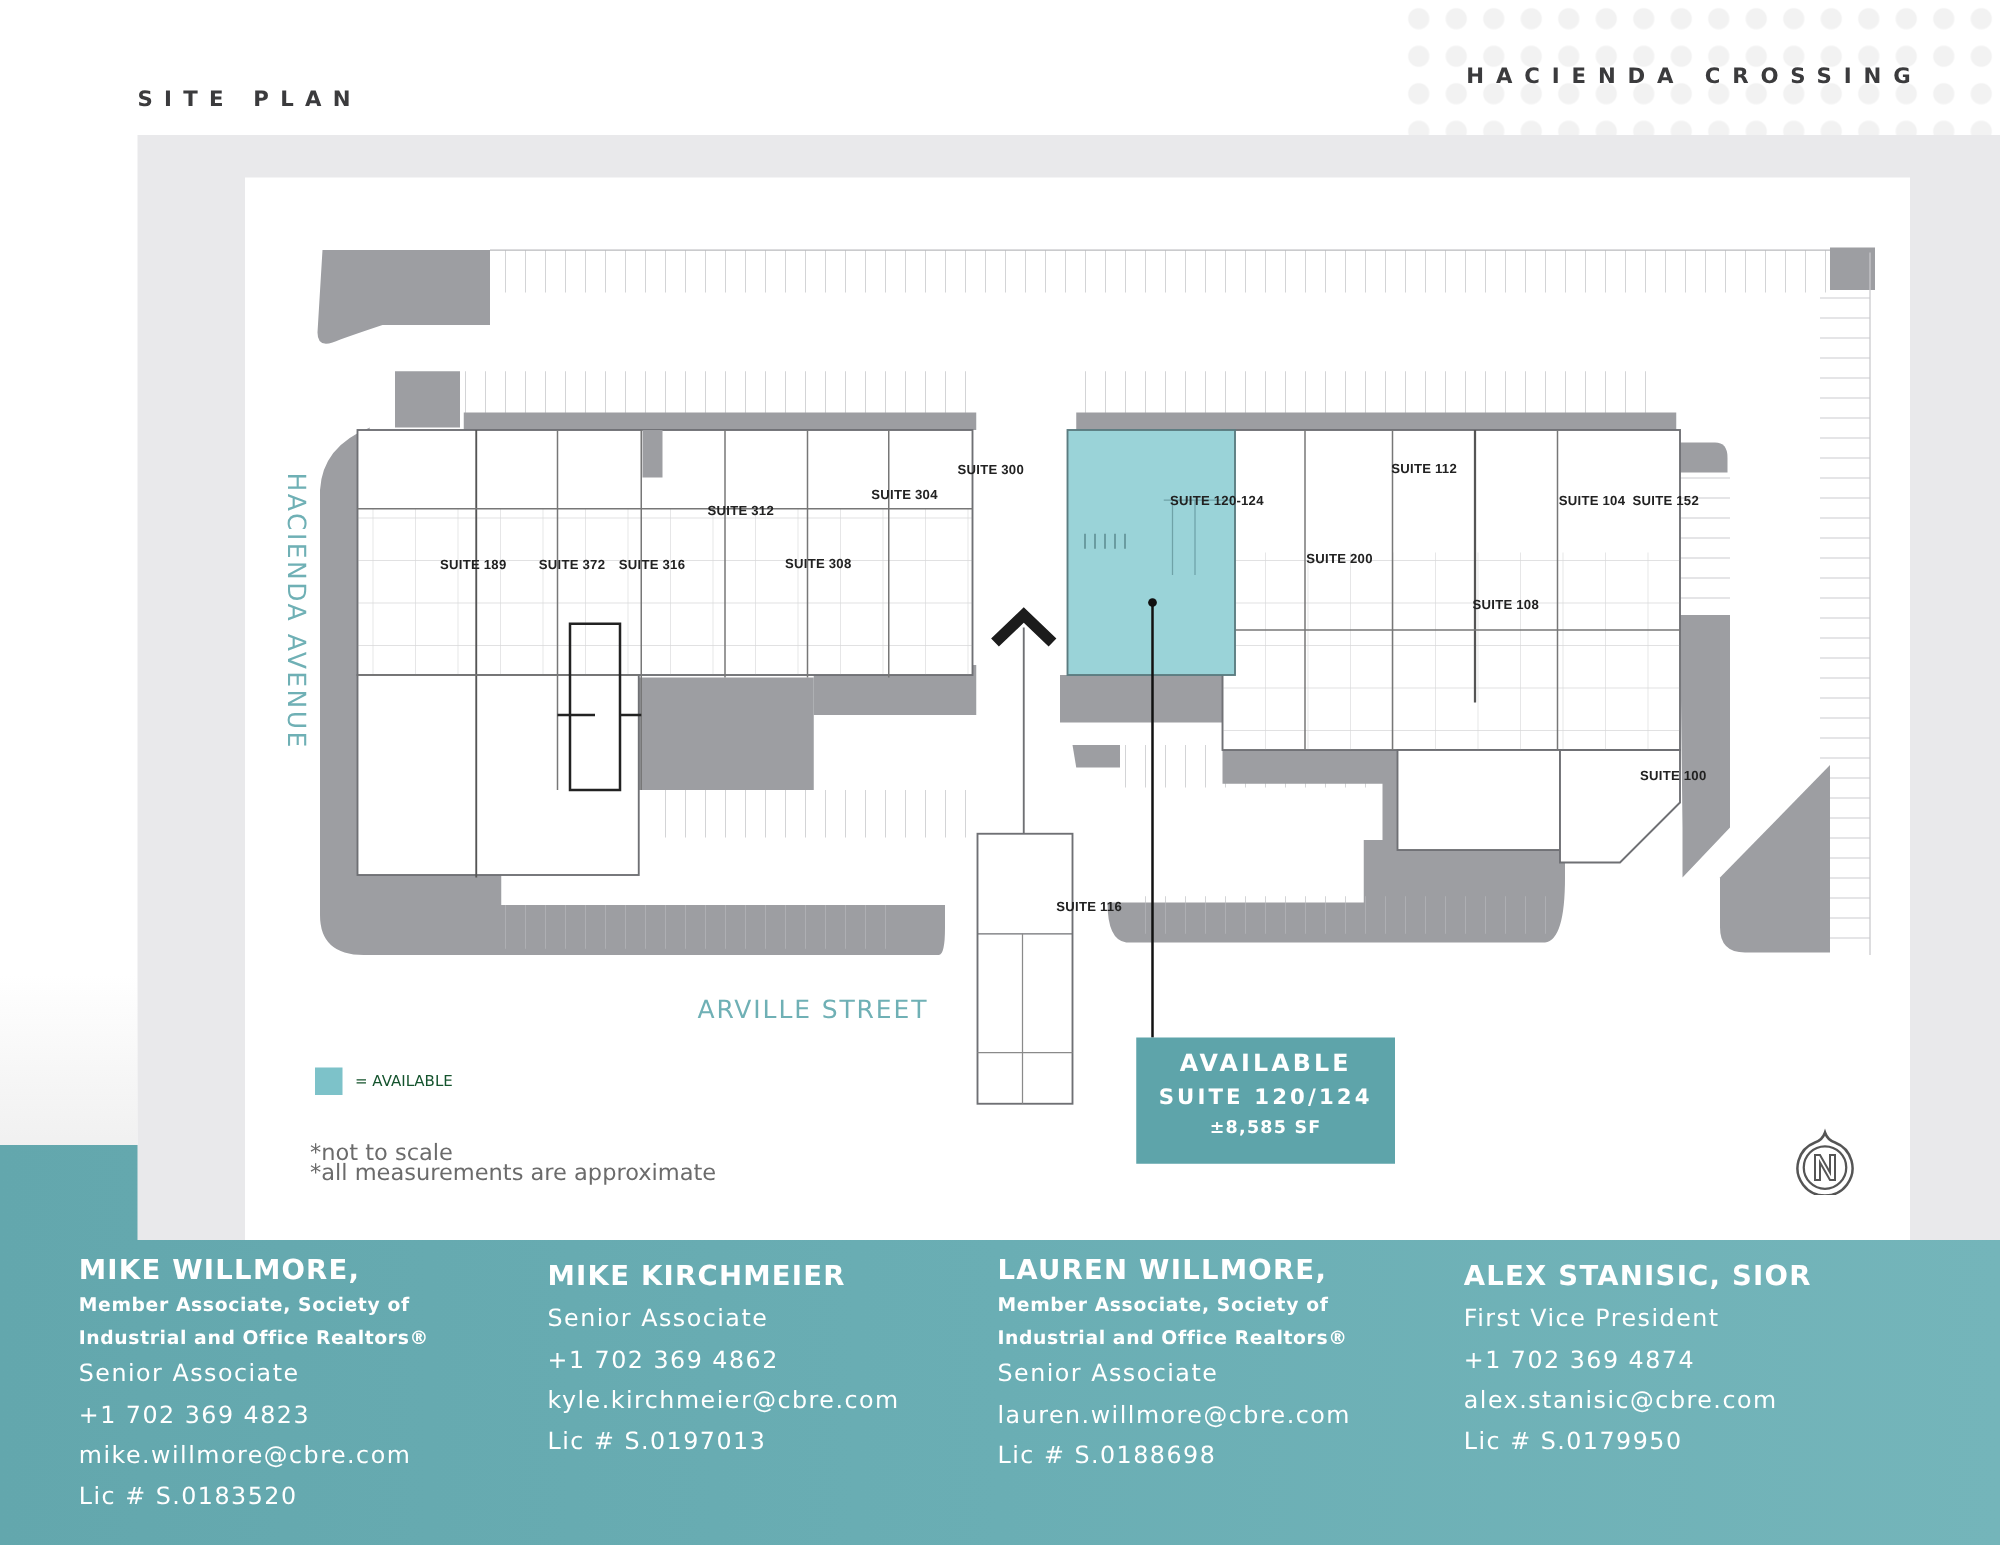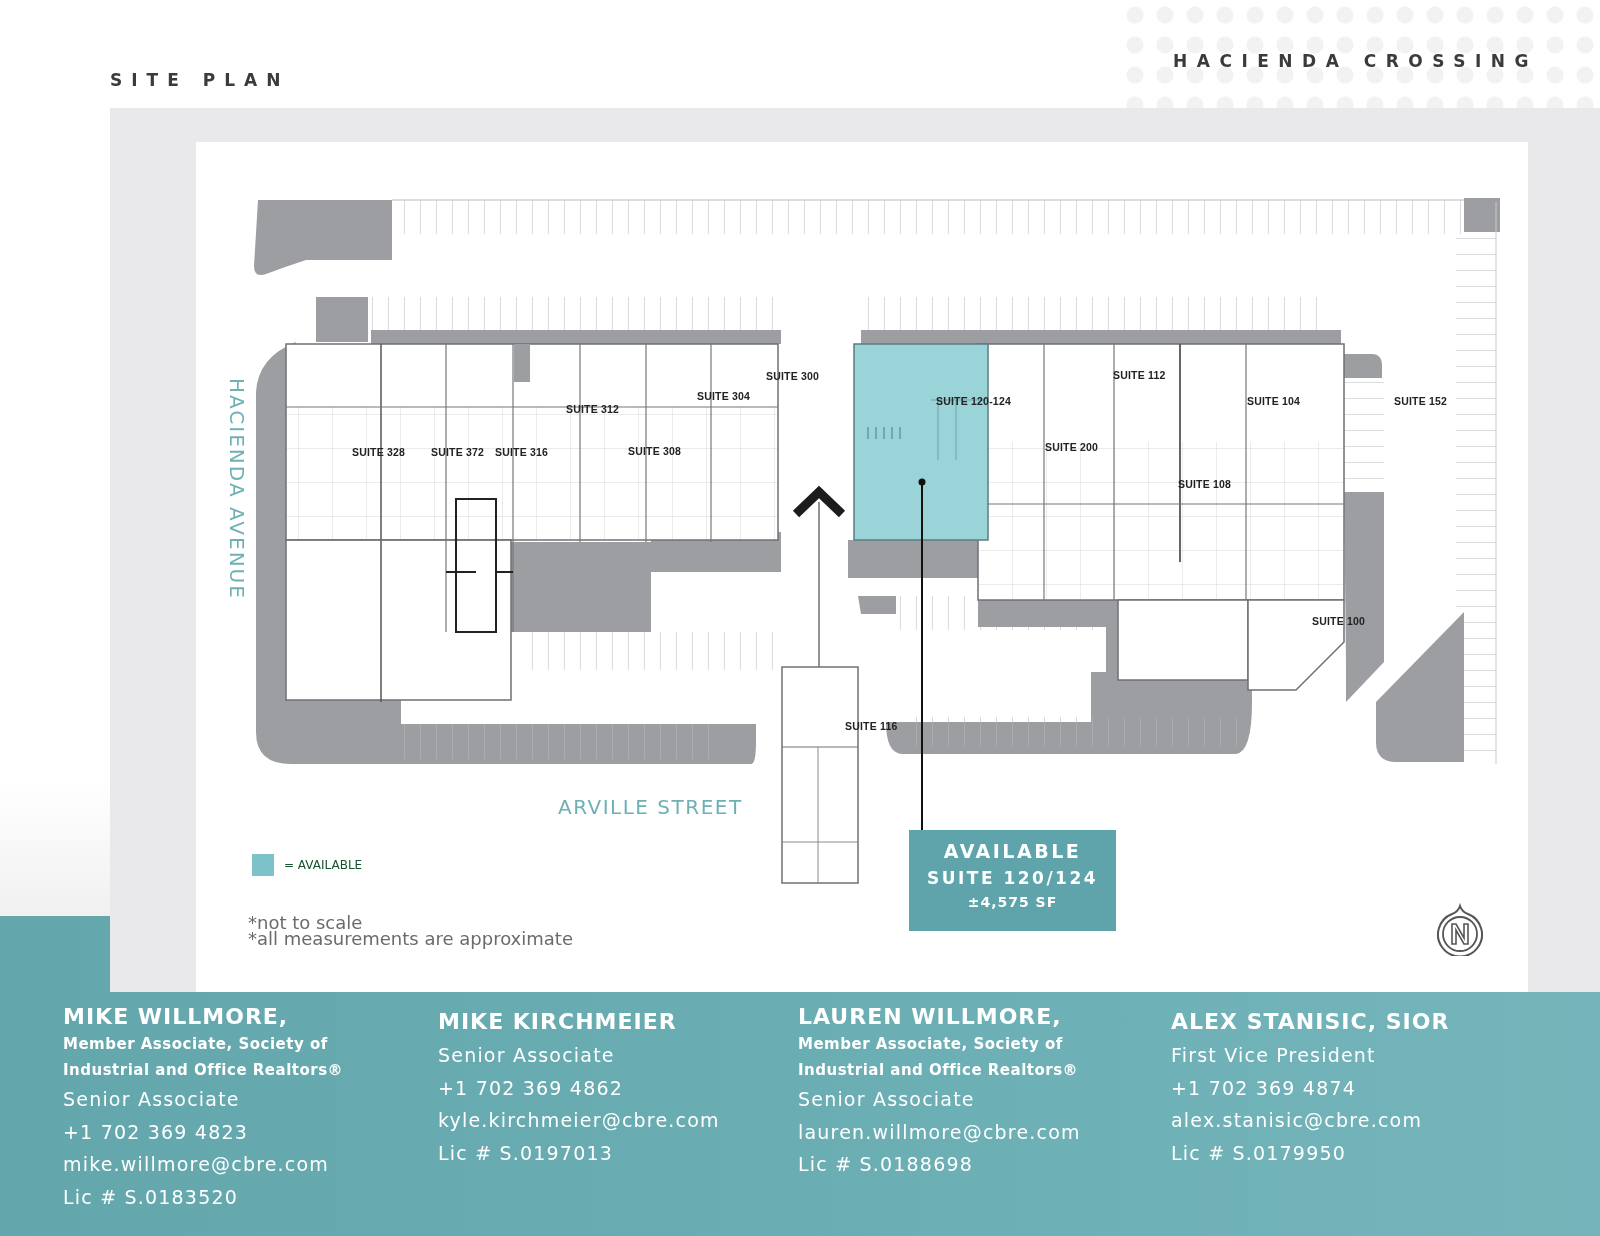--- a/index.html
+++ b/index.html
@@ -178,46 +178,46 @@
     <line x1="726" y1="340" x2="726" y2="688" stroke="#111" stroke-width="2"></line>
   </svg>
 </div>
 
 <div class="street-vertical">HACIENDA AVENUE</div>
 <div class="street-label" style="left:558px; top:795px;">ARVILLE STREET</div>
 
 <div class="suite-label" style="left:734px; top:370px;">SUITE 300</div>
 <div class="suite-label" style="left:665px; top:390px;">SUITE 304</div>
 <div class="suite-label" style="left:534px; top:403px;">SUITE 312</div>
-<div class="suite-label" style="left:320px; top:446px;">SUITE 328</div>
+<div class="suite-label" style="left:320px; top:446px;">SUITE 189</div>
 <div class="suite-label" style="left:399px; top:446px;">SUITE 372</div>
 <div class="suite-label" style="left:463px; top:446px;">SUITE 316</div>
 <div class="suite-label" style="left:596px; top:445px;">SUITE 308</div>
 <div class="suite-label" style="left:904px; top:395px;">SUITE 120-124</div>
 <div class="suite-label" style="left:1081px; top:369px;">SUITE 112</div>
 <div class="suite-label" style="left:1215px; top:395px;">SUITE 104</div>
-<div class="suite-label" style="left:1362px; top:395px;">SUITE 152</div>
+<div class="suite-label" style="left:1274px; top:395px;">SUITE 152</div>
 <div class="suite-label" style="left:1013px; top:441px;">SUITE 200</div>
 <div class="suite-label" style="left:1146px; top:478px;">SUITE 108</div>
 <div class="suite-label" style="left:1280px; top:615px;">SUITE 100</div>
 <div class="suite-label" style="left:813px; top:720px;">SUITE 116</div>
 
 <div class="legend">
   <div class="legend-swatch"></div>
   <div class="legend-text">= AVAILABLE</div>
 </div>
 <div class="notes">
   <div>*not to scale</div>
   <div>*all measurements are approximate</div>
 </div>
 
 <div class="callout">
   <div class="c1">AVAILABLE</div>
   <div class="c2">SUITE 120/124</div>
-  <div class="c3">±4,575 SF</div>
+  <div class="c3">±8,585 SF</div>
 </div>
 
 <div class="north-icon">
   <svg width="56" height="56" viewBox="0 0 56 56">
     <path d="M28 6 Q30 12 36 14 A22 22 0 1 1 20 14 Q26 12 28 6 Z" fill="none" stroke="#555" stroke-width="2"></path>
     <circle cx="28" cy="34" r="17" fill="none" stroke="#555" stroke-width="1.8"></circle>
     <path d="M20 44 V24 H24 L32 38 V24 H36 V44 H32 L24 30 V44 Z" fill="none" stroke="#555" stroke-width="1.6"></path>
   </svg>
 </div>
 

